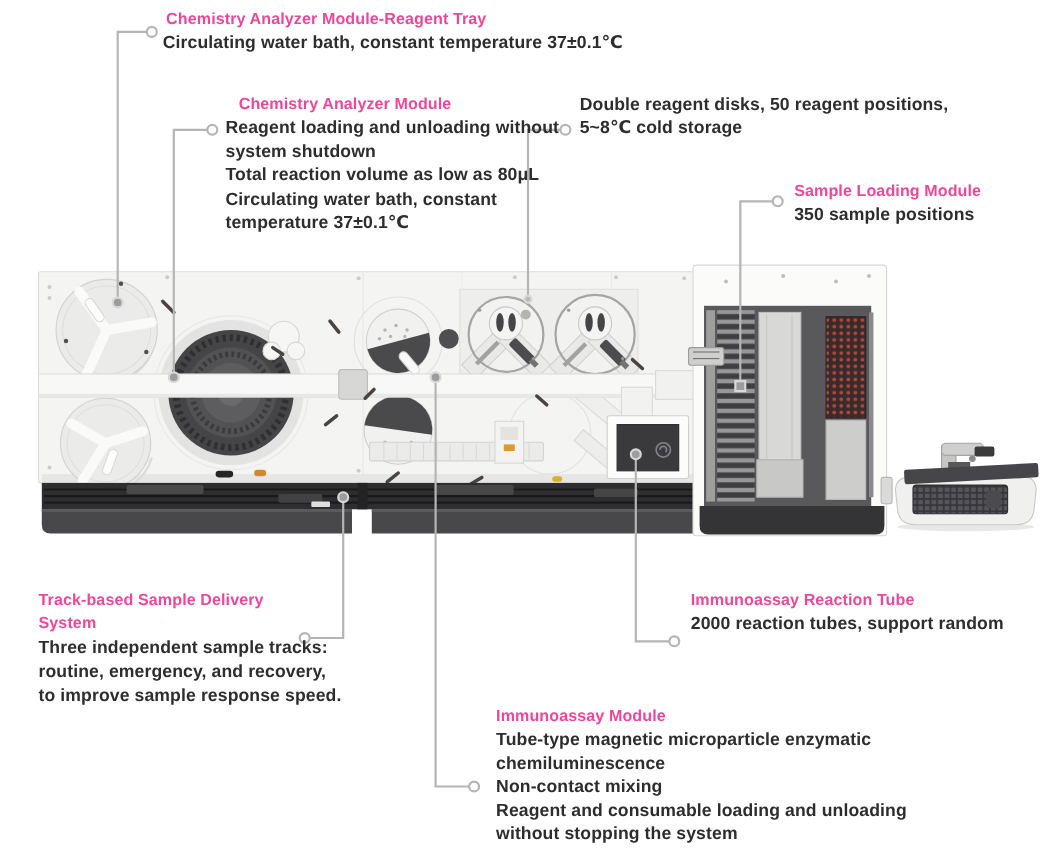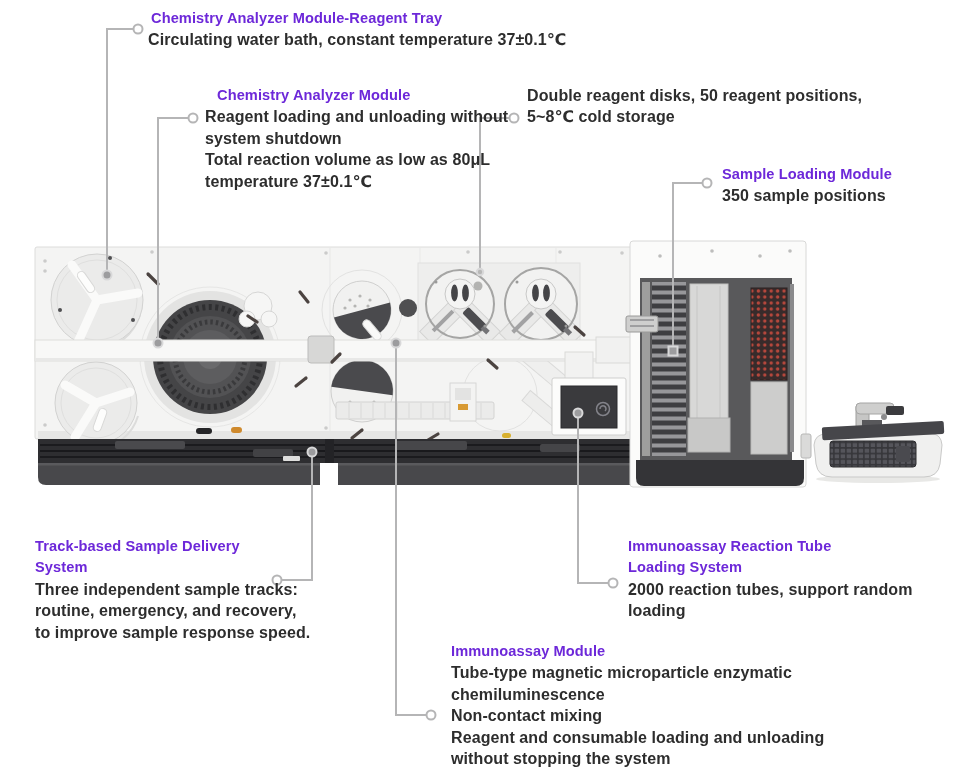--- a/index.html
+++ b/index.html
@@ -1,20 +1,20 @@
 <!DOCTYPE html>
 <html><head>
 <meta charset="utf-8">
 <style>
   html,body{margin:0;padding:0;background:#ffffff;}
   #stage{position:relative;width:959px;height:779px;background:#ffffff;overflow:hidden;
          font-family:"Liberation Sans","DejaVu Sans",sans-serif;}
   #machine-svg{position:absolute;left:0;top:0;}
   .callout{position:absolute;white-space:nowrap;line-height:21.4px;}
-  .callout .ct{font-size:14.6px;font-weight:700;color:#6d28d9;letter-spacing:.1px;}
+  .callout .ct{font-size:14.6px;font-weight:700;color:#ec4899;letter-spacing:.1px;}
   .callout .cl{font-size:16px;font-weight:700;color:#2d2d2d;letter-spacing:.1px;}
 </style>
 </head>
 <body>
 
 <div id="stage">
 
 <svg id="machine-svg" width="959" height="779" viewBox="0 0 959 779" xmlns="http://www.w3.org/2000/svg">
   <defs>
     <pattern id="slats" width="8" height="9" patternUnits="userSpaceOnUse">
@@ -359,20 +359,21 @@
   <div class="callout" style="left:148px;top:8px">
     <div class="ct" style="margin-left:3px">Chemistry Analyzer Module-Reagent Tray</div>
     <div class="cl">Circulating water bath, constant temperature 37±0.1℃</div>
   </div>
 
   <div class="callout" style="left:205px;top:85px">
     <div class="ct" style="margin-left:12px">Chemistry Analyzer Module</div>
     <div class="cl">Reagent loading and unloading without</div>
     <div class="cl">system shutdown</div>
     <div class="cl">Total reaction volume as low as 80μL</div>
+    <div class="cl">Circulating water bath, constant</div>
     <div class="cl">temperature 37±0.1℃</div>
   </div>
 
   <div class="callout" style="left:527px;top:85px">
     <div class="cl">Double reagent disks, 50 reagent positions,</div>
     <div class="cl">5~8℃ cold storage</div>
   </div>
 
   <div class="callout" style="left:722px;top:164px">
     <div class="ct">Sample Loading Module</div>
@@ -382,23 +383,21 @@
   <div class="callout" style="left:35px;top:536px">
     <div class="ct">Track-based Sample Delivery</div>
     <div class="ct">System</div>
     <div class="cl">Three independent sample tracks:</div>
     <div class="cl">routine, emergency, and recovery,</div>
     <div class="cl">to improve sample response speed.</div>
   </div>
 
   <div class="callout" style="left:628px;top:536px">
     <div class="ct">Immunoassay Reaction Tube</div>
-    <div class="ct">Loading System</div>
     <div class="cl">2000 reaction tubes, support random</div>
-    <div class="cl">loading</div>
   </div>
 
   <div class="callout" style="left:451px;top:641px">
     <div class="ct">Immunoassay Module</div>
     <div class="cl">Tube-type magnetic microparticle enzymatic</div>
     <div class="cl">chemiluminescence</div>
     <div class="cl">Non-contact mixing</div>
     <div class="cl">Reagent and consumable loading and unloading</div>
     <div class="cl">without stopping the system</div>
   </div>

